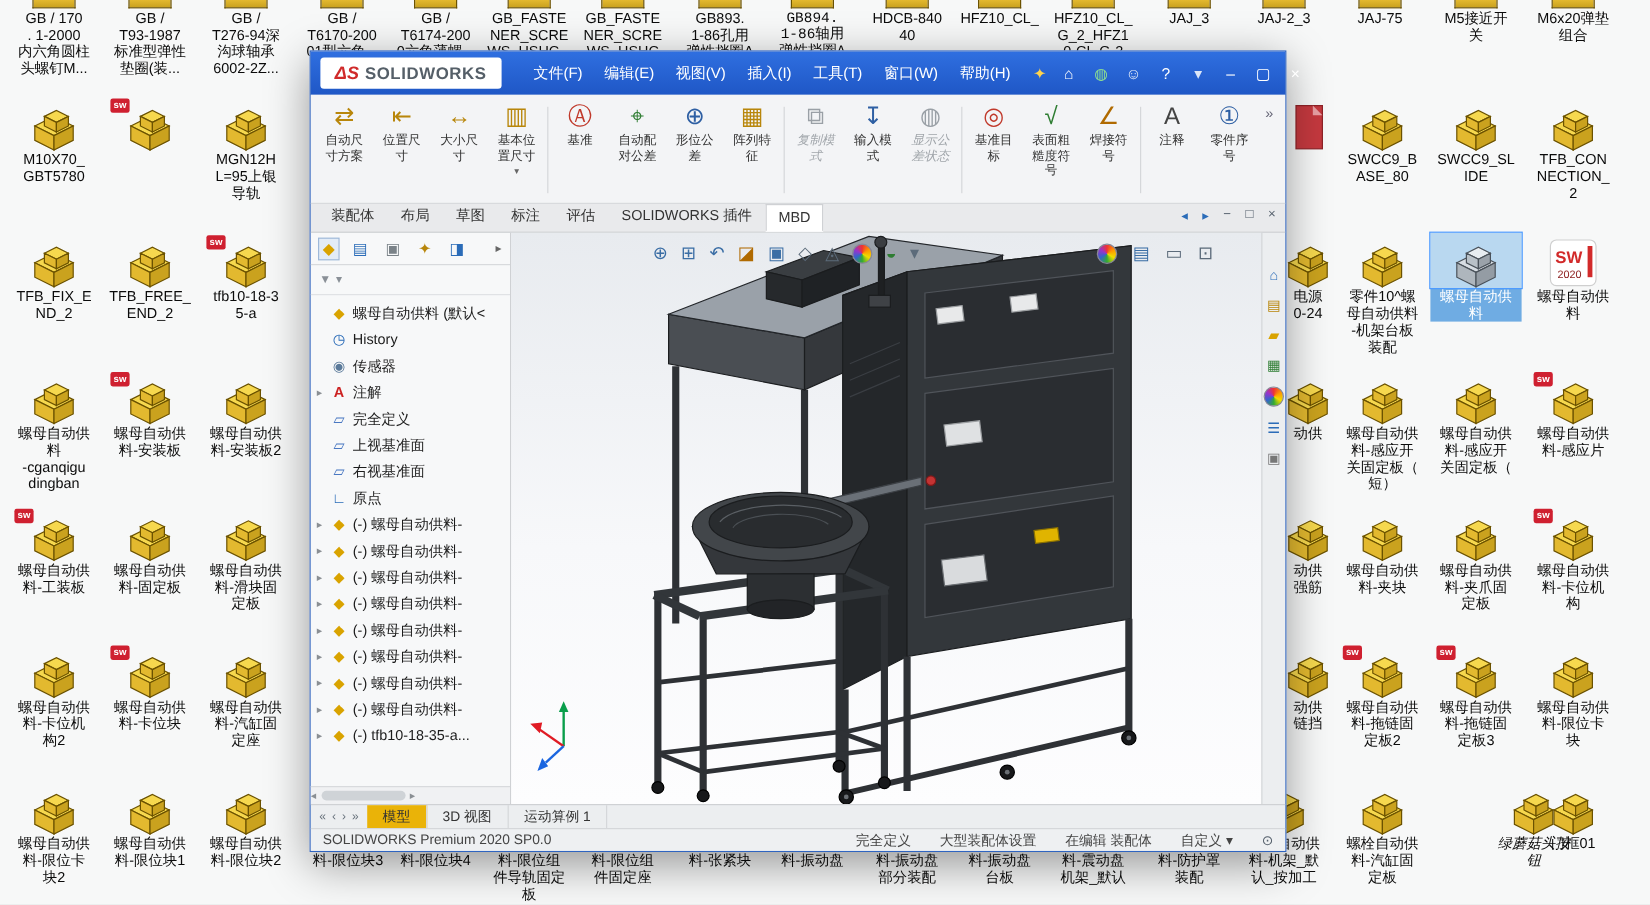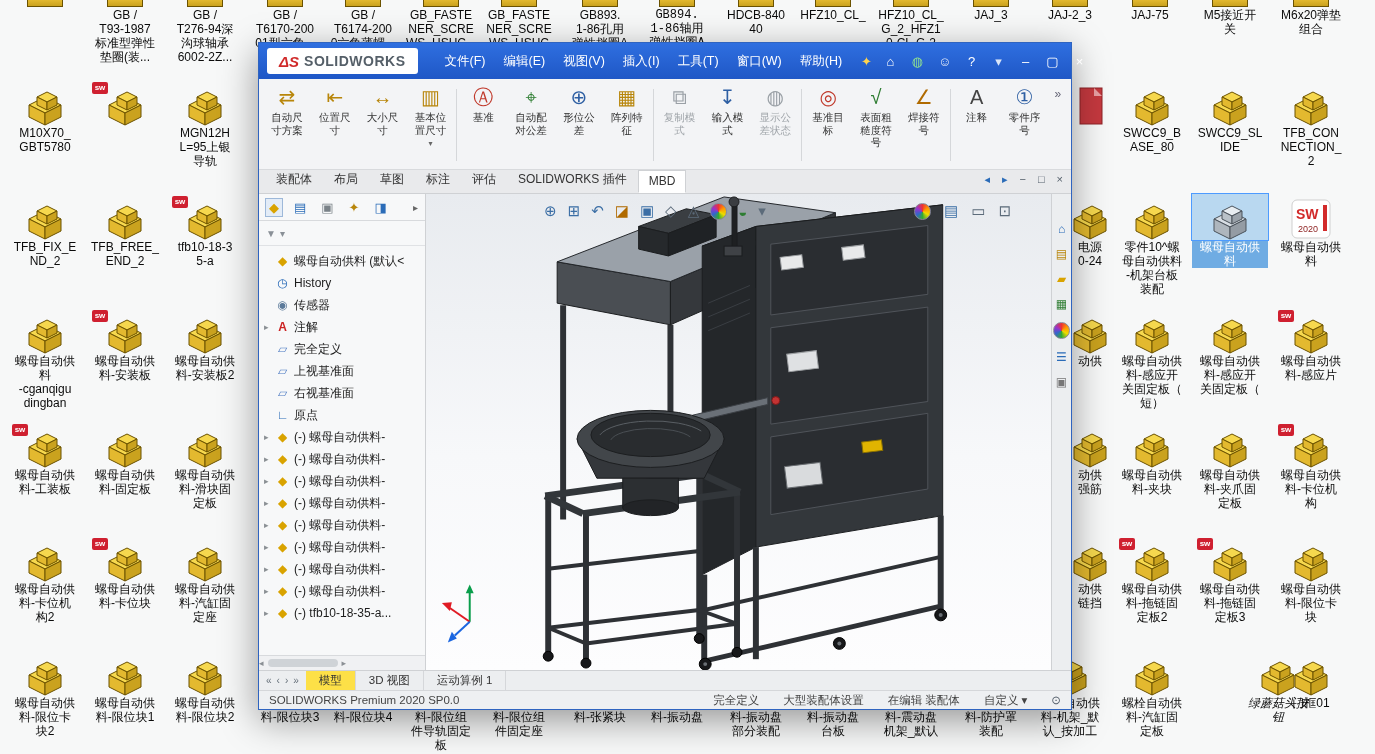--- a/index.html
+++ b/index.html
@@ -31,21 +31,21 @@
   .mi{color:#fff;font-size:12.5px;padding:4px 9px;white-space:nowrap;}
   .pin{color:#ffd34d;font-size:13px;margin-left:4px;}
   .tb-right{margin-left:auto;display:flex;align-items:center;gap:2px;color:#fff;}
   .tbtn{width:25px;text-align:center;font-size:13px;}
 
   .ribbon{height:88px;flex:0 0 88px;background:#f3f4f6;border-bottom:1px solid #d8dadd;
           display:flex;align-items:stretch;padding:2px 4px 0;}
   .rbtn{width:49px;display:flex;flex-direction:column;align-items:center;padding-top:4px;}
   .rbtn .rg{font-size:20px;line-height:24px;height:26px;}
   .rbtn .rl{font-size:10.5px;line-height:12.5px;color:#333;text-align:center;}
-  .rbtn.dis .rl{color:#a0a5aa;}
+  .rbtn.dis .rl{color:#a0a5aa;font-style:italic;}
   .rbtn .drop{font-size:8px;color:#666;}
   .rsep{width:1px;background:#d5d7da;margin:8px 2px;}
   .roverflow{margin-left:auto;color:#667;font-size:12px;padding:6px 6px 0;}
 
   .cmdtabs{height:23px;flex:0 0 23px;background:#e9eaec;display:flex;align-items:flex-end;
            padding-left:6px;border-bottom:1px solid #cfd1d4;position:relative;}
   .ctab{font-size:12px;padding:3px 10px 4px;color:#333;border:1px solid transparent;white-space:nowrap;}
   .ctab.active{background:#fff;border:1px solid #cfd1d4;border-bottom-color:#fff;}
   .ct-controls{position:absolute;right:8px;top:3px;display:flex;gap:12px;color:#55606c;font-size:11px;}
 
@@ -74,34 +74,35 @@
             background:conic-gradient(#e33,#f90,#ed0,#3a3,#36c,#93c,#e33);}
   .model,.triad{position:absolute;left:0;top:0;width:100%;height:100%;}
 
   .taskpane{width:19px;flex:0 0 19px;background:#eceef0;border-left:1px solid #cfd1d4;display:flex;
             flex-direction:column;align-items:center;padding-top:28px;gap:11px;font-size:12px;}
 
   .doctabs{height:19px;flex:0 0 19px;background:#eceef0;border-top:1px solid #cfd1d4;display:flex;
            align-items:stretch;font-size:11.5px;color:#333;}
   .dnav{display:flex;align-items:center;gap:5px;padding:0 7px;color:#66707a;font-size:10px;}
   .dtab{padding:0 13px;border-right:1px solid #d5d7da;display:flex;align-items:center;}
-  .dtab.active{background:#fde047;}
+  .dtab.active{background:#eab308;}
 
   .statusbar{height:18px;flex:0 0 18px;background:#eef0f2;border-top:1px solid #d5d7da;display:flex;
              align-items:center;font-size:11.5px;color:#444;padding:0 10px;gap:24px;}
   .sb-spacer{flex:1;}
   .statusbar .ico{color:#55606c;}
 </style>
 </head>
 <body>
 
 <div class="screen">
   <div id="desktop-icons">
       <div class="dicon" style="left: 7px; top: 0px;">
         <div class="topsliver"></div>
+        <div class="lbl">GB / 170<br>. 1-2000<br>内六角圆柱<br>头螺钉M...</div>
       </div>
       <div class="dicon" style="left: 87px; top: 0px;">
         <div class="topsliver"></div>
         <div class="lbl">GB /<br>T93-1987<br>标准型弹性<br>垫圈(装...</div>
       </div>
       <div class="dicon" style="left: 167px; top: 0px;">
         <div class="topsliver"></div>
         <div class="lbl">GB /<br>T276-94深<br>沟球轴承<br>6002-2Z...</div>
       </div>
       <div class="dicon" style="left: 247px; top: 0px;">

